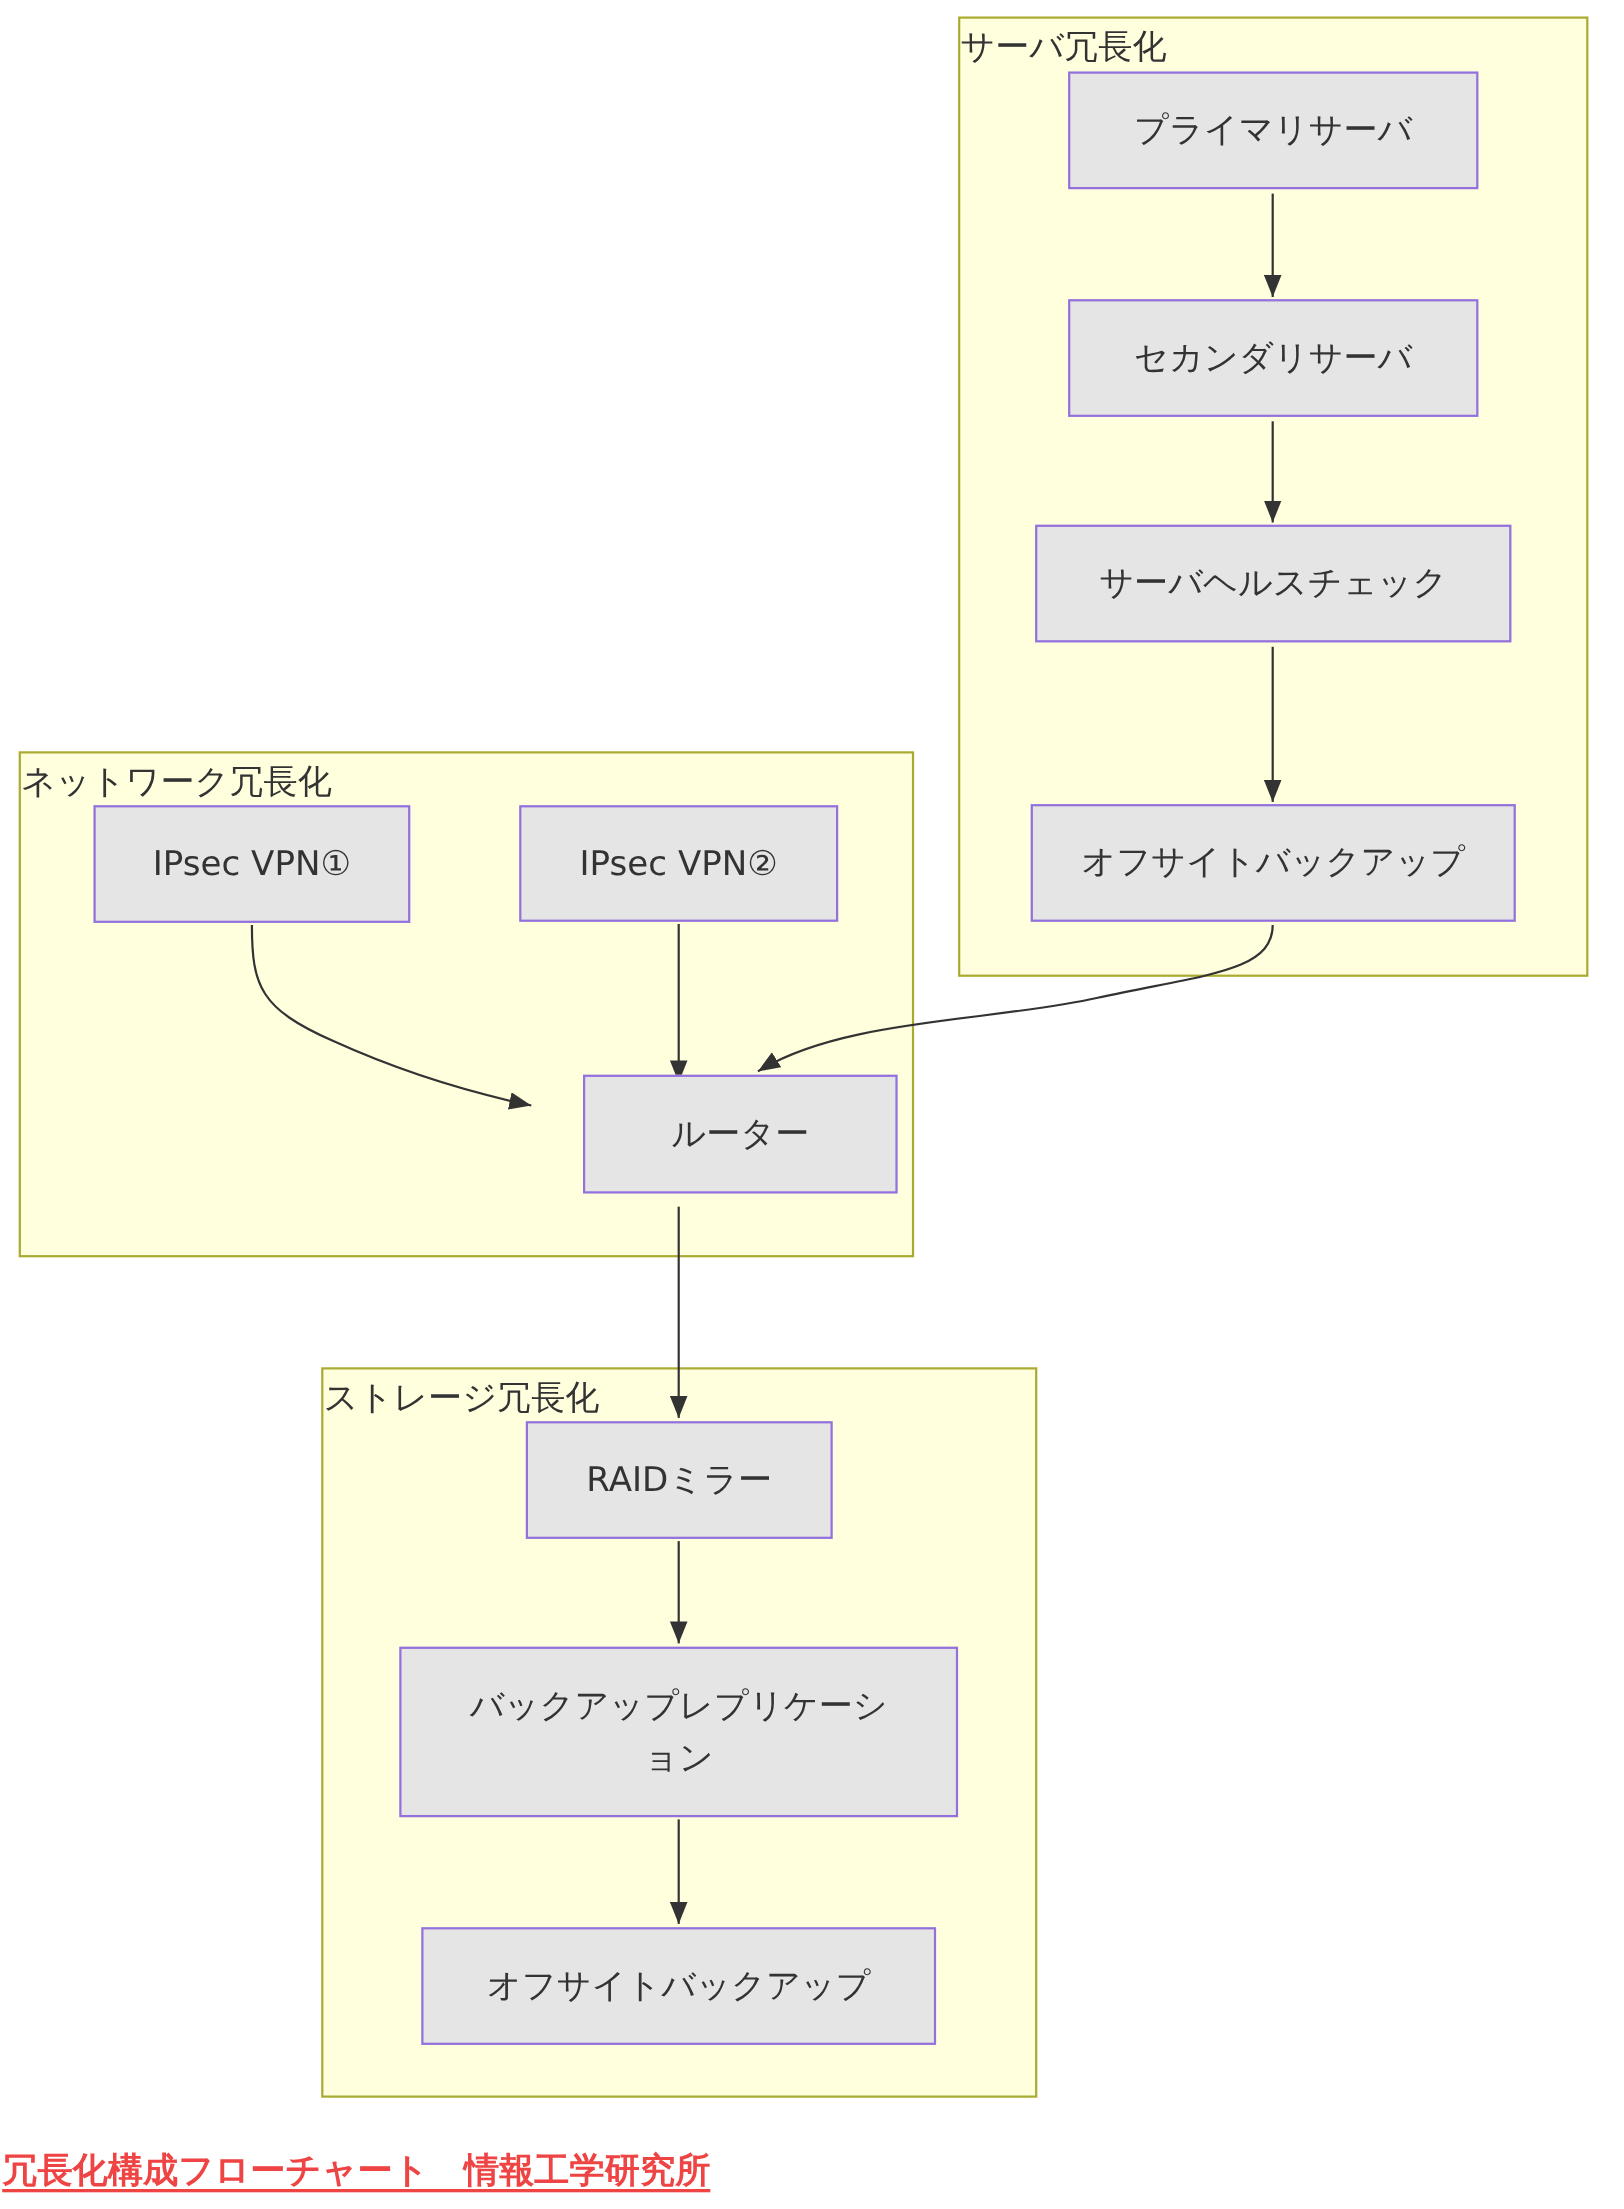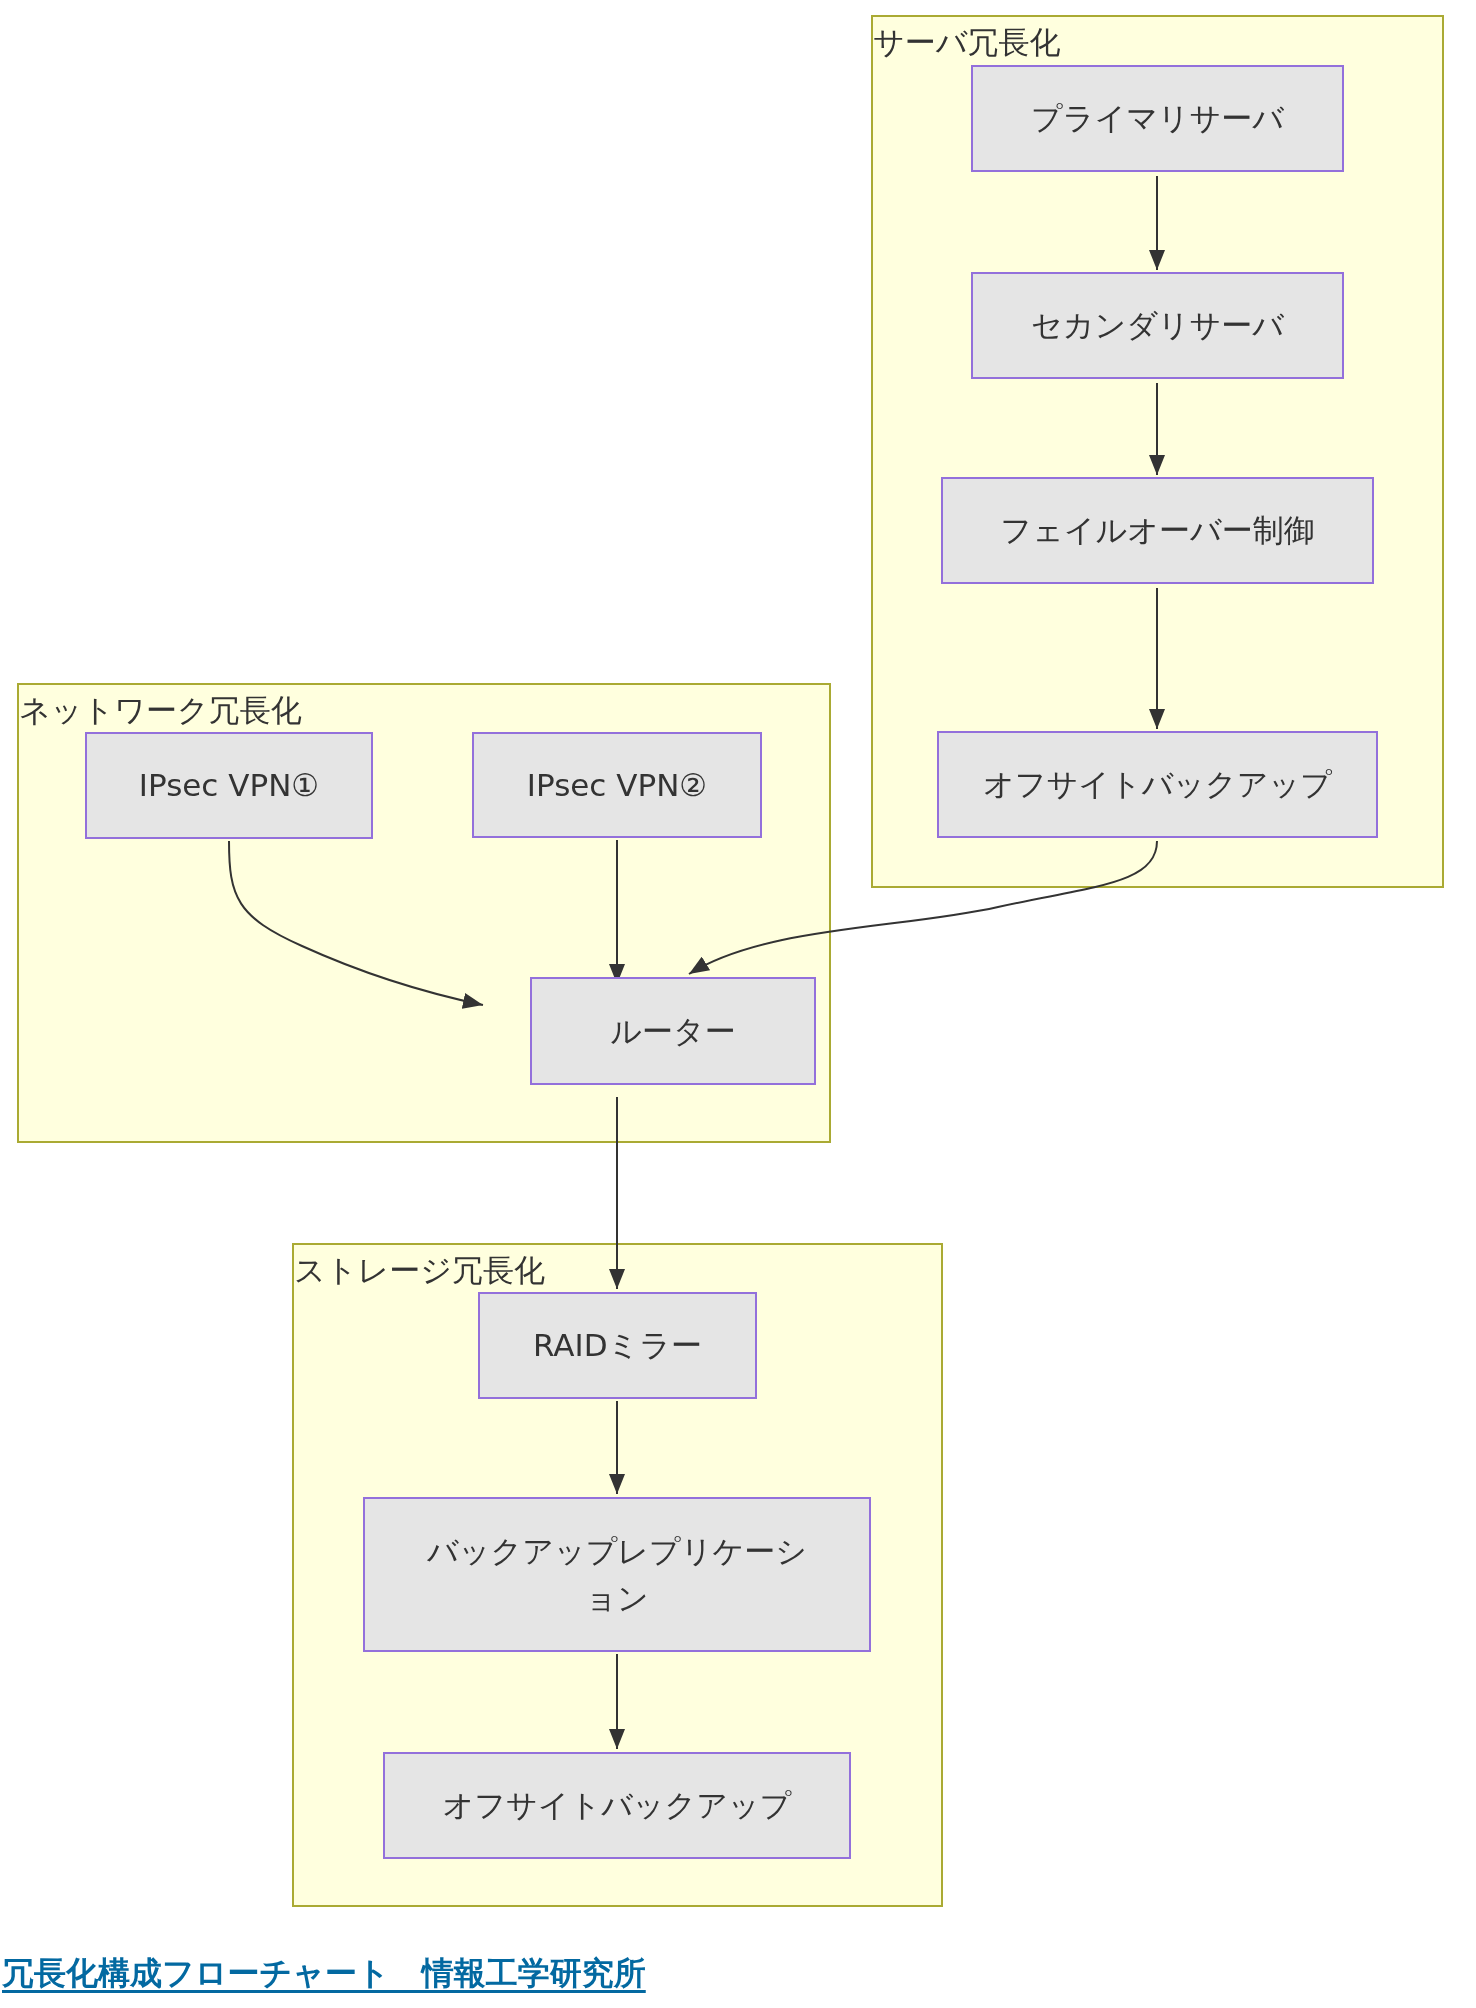--- a/index.html
+++ b/index.html
@@ -44,21 +44,21 @@
     z-index:3;
     line-height:1.5;
   }
   .node .lbl{display:inline-block;}
   #node-backup .lbl{width:410px;}
   #caption{
     position:absolute;
     left:2px;top:1952px;
     font-size:32px;
     font-weight:bold;
-    color:#0369a1;
+    color:#ef4444;
     text-decoration:underline;
     text-underline-offset:6px;
     white-space:pre;
     z-index:4;
   }
 </style>
 </head>
 <body>
 
 <div id="canvas">
@@ -96,21 +96,21 @@
 
   <div class="node" id="node-primary" style="left:971px;top:65px;width:373px;height:107px;">
     <span class="lbl">プライマリサーバ</span>
   </div>
 
   <div class="node" id="node-secondary" style="left:971px;top:272px;width:373px;height:107px;">
     <span class="lbl">セカンダリサーバ</span>
   </div>
 
   <div class="node" id="node-health" style="left:941px;top:477px;width:433px;height:107px;">
-    <span class="lbl">フェイルオーバー制御</span>
+    <span class="lbl">サーバヘルスチェック</span>
   </div>
 
   <div class="node" id="node-failover" style="left:937px;top:731px;width:441px;height:107px;">
     <span class="lbl">オフサイトバックアップ</span>
   </div>
 
   <div class="node" id="node-vpn1" style="left:85px;top:732px;width:288px;height:107px;">
     <span class="lbl">IPsec VPN①</span>
   </div>
 

